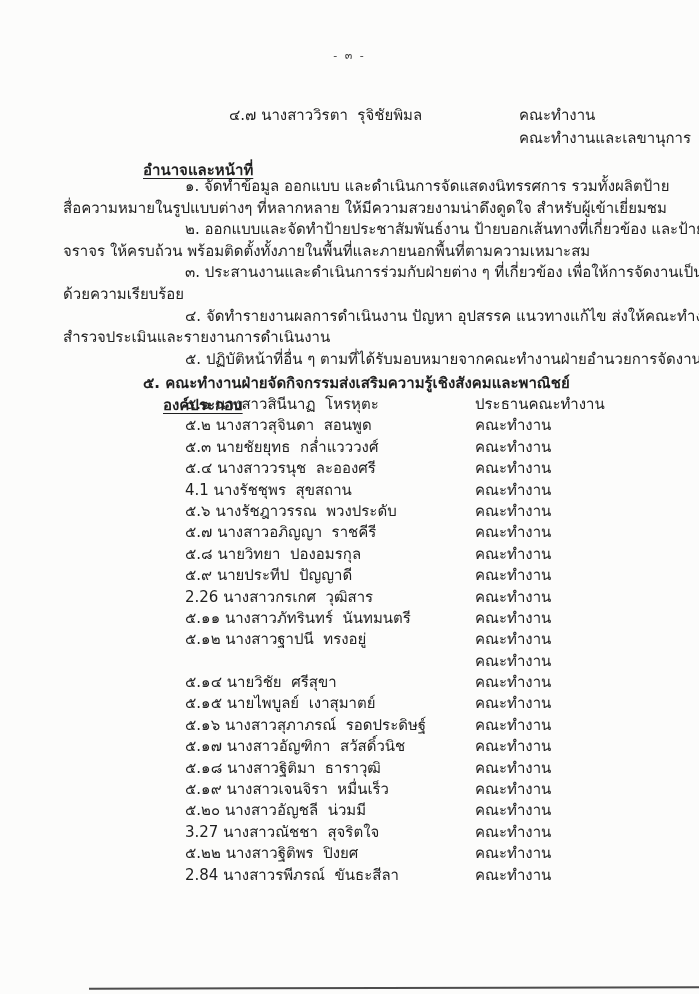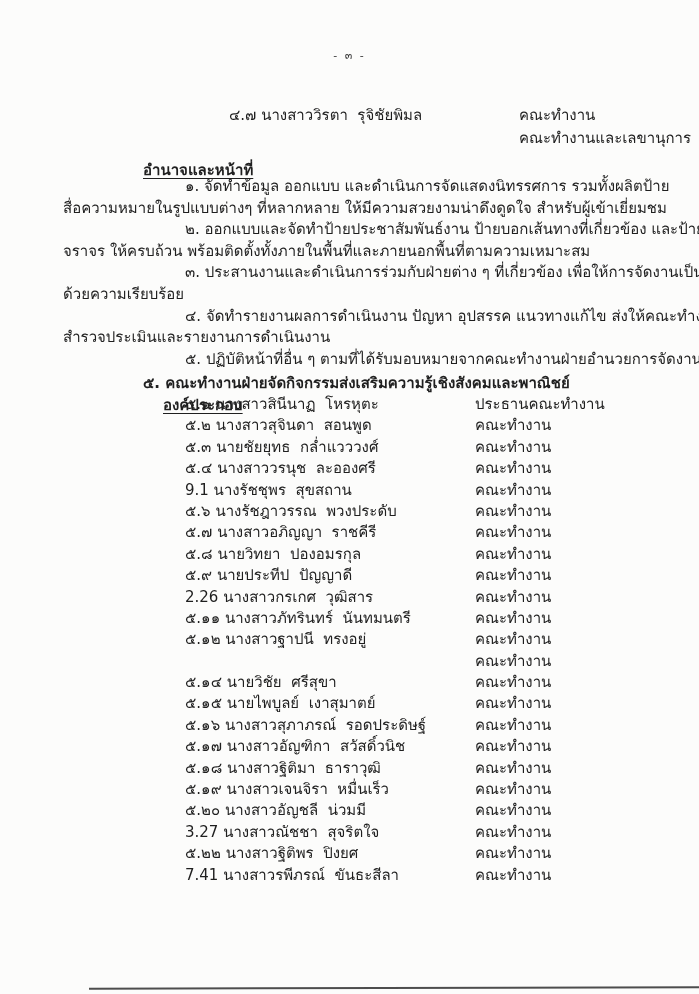--- a/index.html
+++ b/index.html
@@ -127,21 +127,21 @@
       </div>
       <div class="member-row">
         <span class="member-name">๕.๓ นายชัยยุทธ  กล่ำแวววงศ์</span>
         <span class="member-role">คณะทำงาน</span>
       </div>
       <div class="member-row">
         <span class="member-name">๕.๔ นางสาววรนุช  ละอองศรี</span>
         <span class="member-role">คณะทำงาน</span>
       </div>
       <div class="member-row">
-        <span class="member-name">9.1 นางรัชชุพร  สุขสถาน</span>
+        <span class="member-name">4.1 นางรัชชุพร  สุขสถาน</span>
         <span class="member-role">คณะทำงาน</span>
       </div>
       <div class="member-row">
         <span class="member-name">๕.๖ นางรัชฎาวรรณ  พวงประดับ</span>
         <span class="member-role">คณะทำงาน</span>
       </div>
       <div class="member-row">
         <span class="member-name">๕.๗ นางสาวอภิญญา  ราชคีรี</span>
         <span class="member-role">คณะทำงาน</span>
       </div>
@@ -198,19 +198,19 @@
       </div>
       <div class="member-row">
         <span class="member-name">3.27 นางสาวณัชชา  สุจริตใจ</span>
         <span class="member-role">คณะทำงาน</span>
       </div>
       <div class="member-row">
         <span class="member-name">๕.๒๒ นางสาวฐิติพร  ปิงยศ</span>
         <span class="member-role">คณะทำงาน</span>
       </div>
       <div class="member-row">
-        <span class="member-name">7.41 นางสาวรพีภรณ์  ขันธะสีลา</span>
+        <span class="member-name">2.84 นางสาวรพีภรณ์  ขันธะสีลา</span>
         <span class="member-role">คณะทำงาน</span>
       </div>
     </div>
 
   <div class="scan-line"></div>
 </div>
 
 </body></html>

